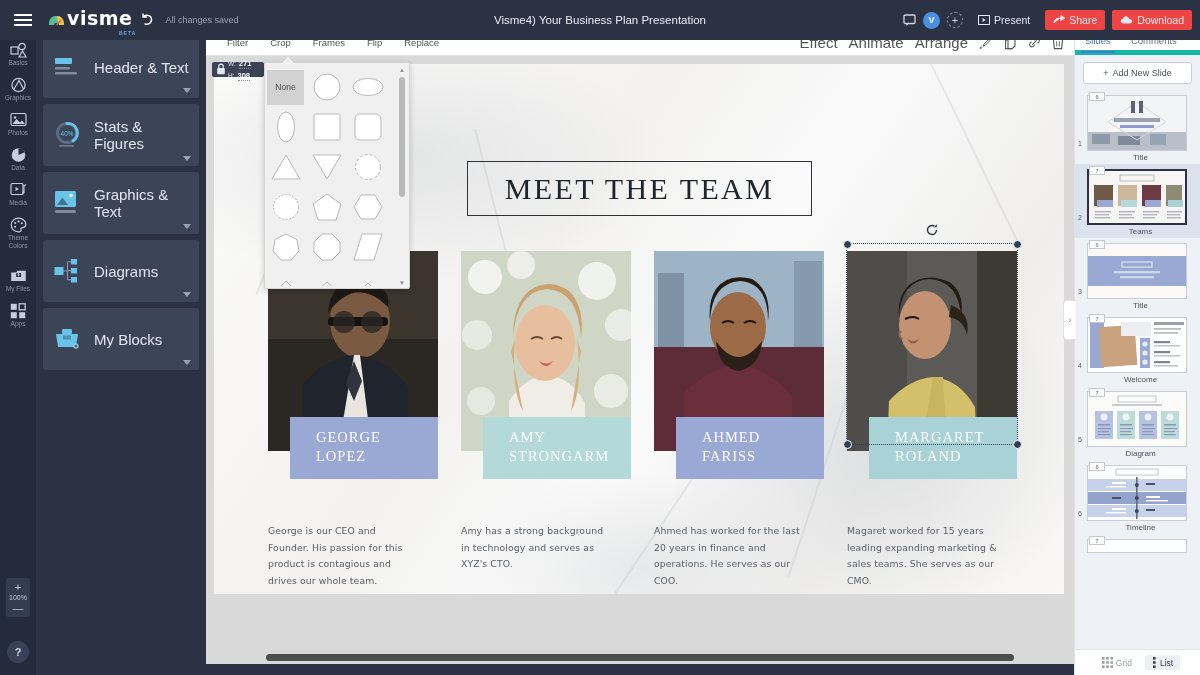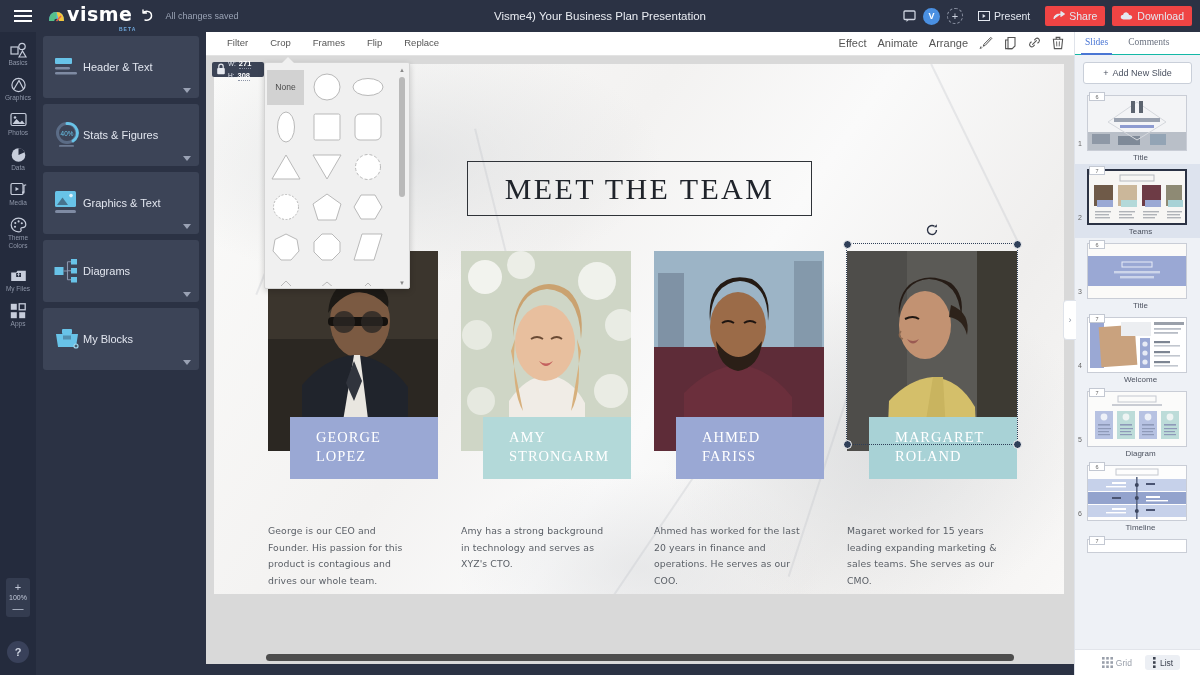--- a/index.html
+++ b/index.html
@@ -6,21 +6,21 @@
   html, body {
     width: 1200px; height: 675px;
     overflow: hidden;
     font-family: "Liberation Sans", sans-serif;
     background: #2b3244;
   }
   .app { position: relative; width: 1200px; height: 675px; }
 
   
   .topbar {
-    position: absolute; top: 0; left: 0; width: 1200px; height: 32px;
+    position: absolute; top: 0; left: 0; width: 1200px; height: 40px;
     background: #2b3244; display: flex; align-items: center;
     z-index: 40;
   }
   .hamburger { width: 34px; display: flex; flex-direction: column; gap: 3px; align-items: center; margin-left: 6px; cursor: pointer; }
   .hamburger i { display: block; width: 18px; height: 2px; background: #fff; }
   .logo-wrap { display: flex; align-items: flex-end; margin-left: 8px; }
   .logo-mark { width: 17px; height: 15px; position: relative; margin-right: 2px; }
   .logo-mark svg { display: block; }
   .logo-text { color: #fff; font-size: 19px; font-weight: 700; letter-spacing: .5px; line-height: 15px; font-family: "DejaVu Sans", sans-serif; }
   .logo-beta { color: #6fa8dc; font-size: 5px; font-weight: 700; letter-spacing: 1px; position: absolute; left: 52px; top: 19px; }
@@ -51,33 +51,33 @@
   .helpbtn { position: absolute; bottom: 12px; left: 7px; width: 22px; height: 22px; border-radius: 50%; background: #3b4considered; }
   .helpbtn { background: #39415a; color: #cfd5e2; font-size: 11px; display: flex; align-items: center; justify-content: center; cursor: pointer; font-weight: 700; }
 
   
   .panel {
     position: absolute; top: 30px; left: 36px; width: 170px; height: 645px;
     background: #2b3244; padding: 6px 7px; z-index: 25;
   }
   .blk { background: #3c4457; border-radius: 3px; height: 62px; margin-bottom: 6px; position: relative; display: flex; align-items: center; padding: 0 10px; cursor: pointer; }
   .blk-ico { width: 30px; height: 30px; display: flex; align-items: center; justify-content: center; flex: 0 0 30px; }
-  .blk-lbl { color: #e2e6ef; font-size: 11px; margin-left: 0; }
+  .blk-lbl { color: #e2e6ef; font-size: 15px; margin-left: 11px; }
   .blk-caret { position: absolute; right: 8px; bottom: 5px; width: 0; height: 0; border-left: 4px solid transparent; border-right: 4px solid transparent; border-top: 5px solid #9aa2b4; }
 
   
   .edbar {
     position: absolute; top: 30px; left: 206px; width: 868px; height: 26px;
     background: #fff; border-bottom: 1px solid #e3e3e3;
     display: flex; align-items: center; z-index: 20;
   }
   .edleft { display: flex; gap: 13px; padding-left: 12px; }
   .edleft span { font-size: 9.5px; color: #555; cursor: pointer; padding-left: 9px; }
   .edright { margin-left: auto; display: flex; align-items: center; gap: 11px; padding-right: 10px; }
-  .edright span.txt { font-size: 11px; color: #555; cursor: pointer; }
+  .edright span.txt { font-size: 15px; color: #555; cursor: pointer; }
   .edright .ei { color: #555; display: flex; align-items: center; cursor: pointer; }
 
   
   .canvas-area {
     position: absolute; top: 56px; left: 206px; width: 868px; height: 608px;
     background: #d9d9d9; overflow: hidden; z-index: 10;
   }
   .slide {
     position: absolute; top: 8px; left: 8px; width: 850px; height: 530px;
     background: #f7f6f4;
@@ -133,21 +133,21 @@
   .fsb { position: absolute; right: 3px; top: 4px; width: 8px; height: 219px; background: #f0f0f0; }
   .fsb .tr { position: absolute; top: 0; width: 8px; text-align: center; font-size: 6px; color: #888; }
   .fsb .br { position: absolute; bottom: 0; width: 8px; text-align: center; font-size: 6px; color: #888; }
   .fsb .thumb { position: absolute; top: 10px; width: 6px; left: 1px; height: 120px; background: #b9b9b9; border-radius: 3px; }
 
   
   .right {
     position: absolute; top: 30px; right: 0; width: 126px; height: 645px;
     background: #eef1f6; z-index: 22; border-left: 1px solid #dfe3ea;
   }
-  .rtabs { height: 25px; background: #fff; display: flex; align-items: center; border-bottom: 1px solid #14b8a6; font-family: Liberation Serif, serif; }
+  .rtabs { height: 25px; background: #fff; display: flex; align-items: center; border-bottom: 5px solid #14b8a6; }
   .rtab { flex: 0 0 auto; font-size: 9.5px; color: #6b7280; padding: 0 10px; height: 25px; line-height: 25px; cursor: pointer; position: relative; }
   .rtab.active { color: #4a76d4; }
   .rtab.active:after { content: ""; position: absolute; left: 6px; right: 6px; bottom: 0; height: 2px; background: #4a76d4; }
   .addslide { margin: 7px 8px; height: 22px; border: 1px solid #c9cfd9; border-radius: 3px; background: #fff; display: flex; align-items: center; justify-content: center; gap: 4px; font-size: 9px; color: #4a5160; cursor: pointer; }
   .slidelist { position: absolute; top: 60px; bottom: 28px; left: 0; right: 0; overflow: hidden; }
   .sitem { padding: 5px 6px 2px 12px; position: relative; }
   .sitem.sel { background: #dde3ee; }
   .snum { position: absolute; left: 3px; bottom: 17px; font-size: 7px; color: #666; }
   .sbadge { position: absolute; left: 14px; top: 2px; width: 16px; height: 9px; border: 1px solid #c3c8d2; background: #fff; font-size: 5.5px; color: #666; text-align: center; line-height: 8px; z-index: 3; }
   .sthumb { width: 100px; height: 56px; background: #fff; border: 1px solid #c9cdd6; margin-left: 0; position: relative; overflow: hidden; }

